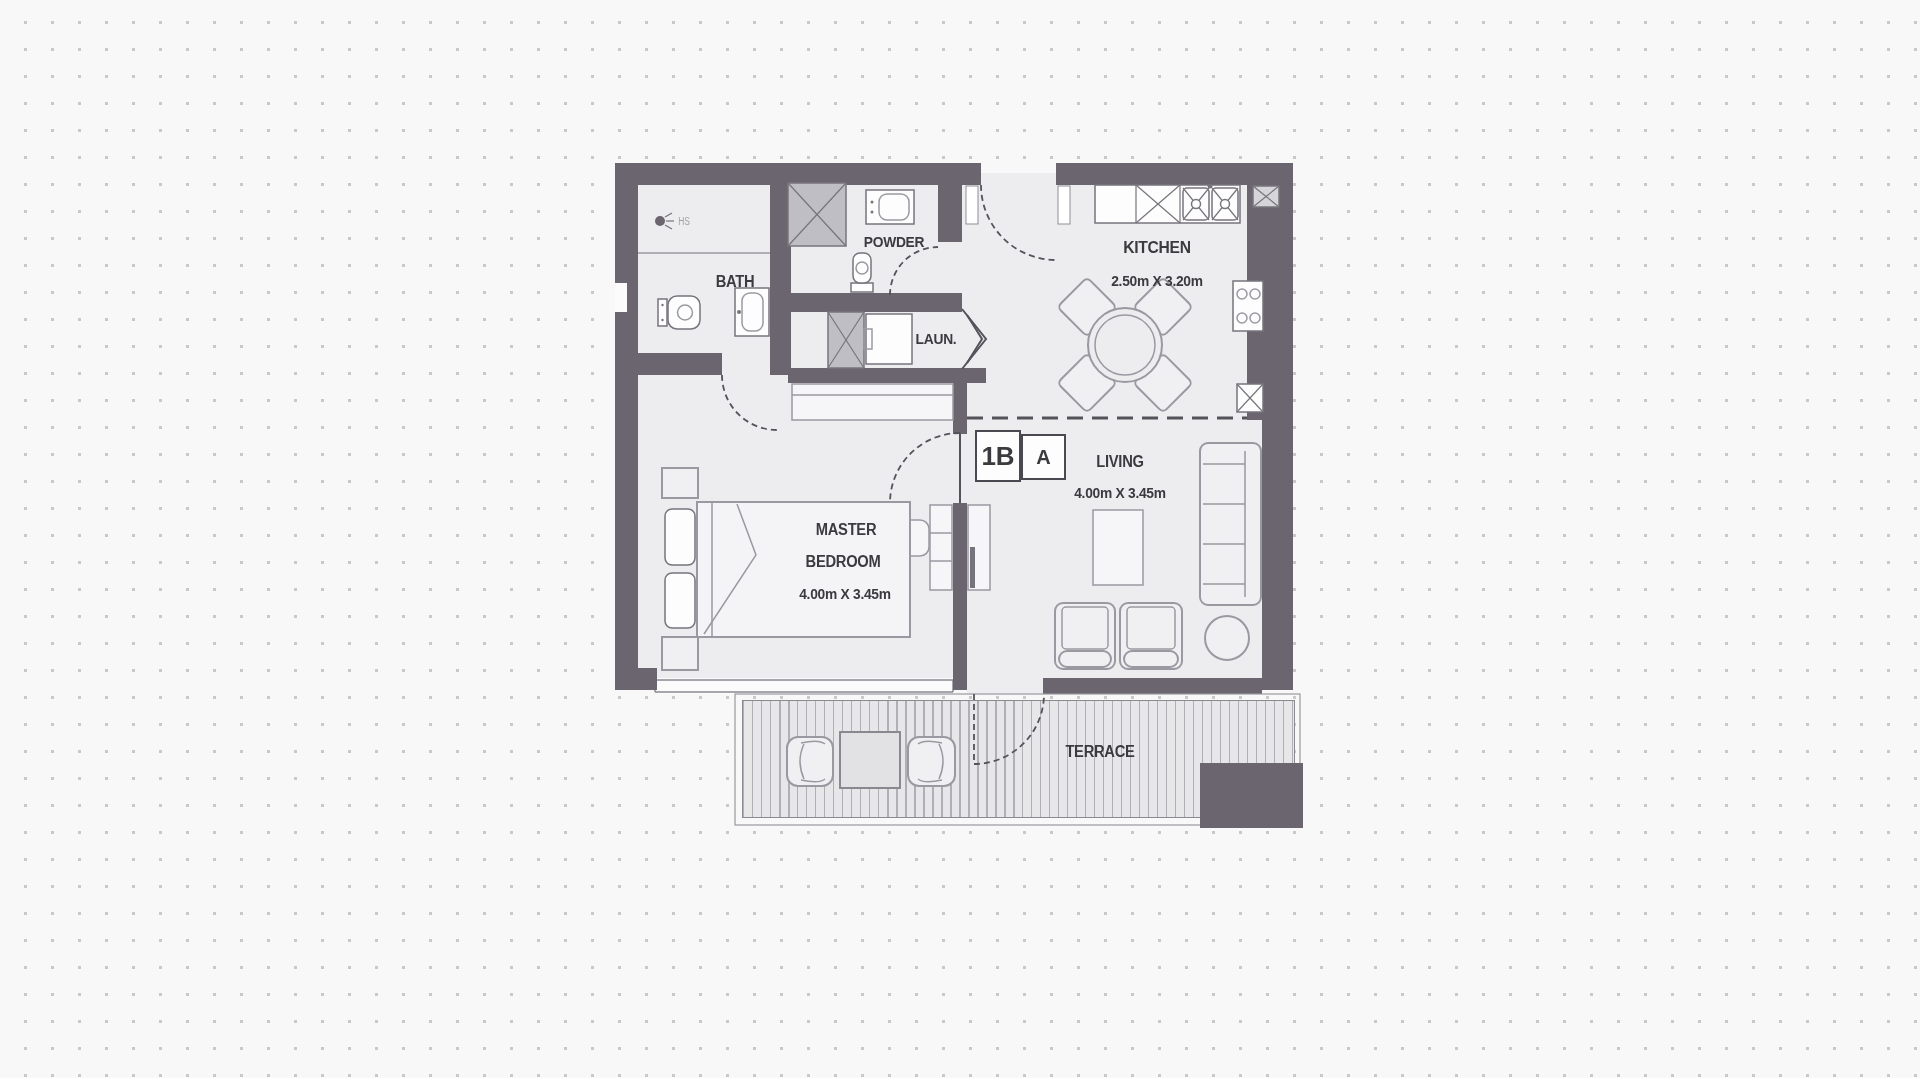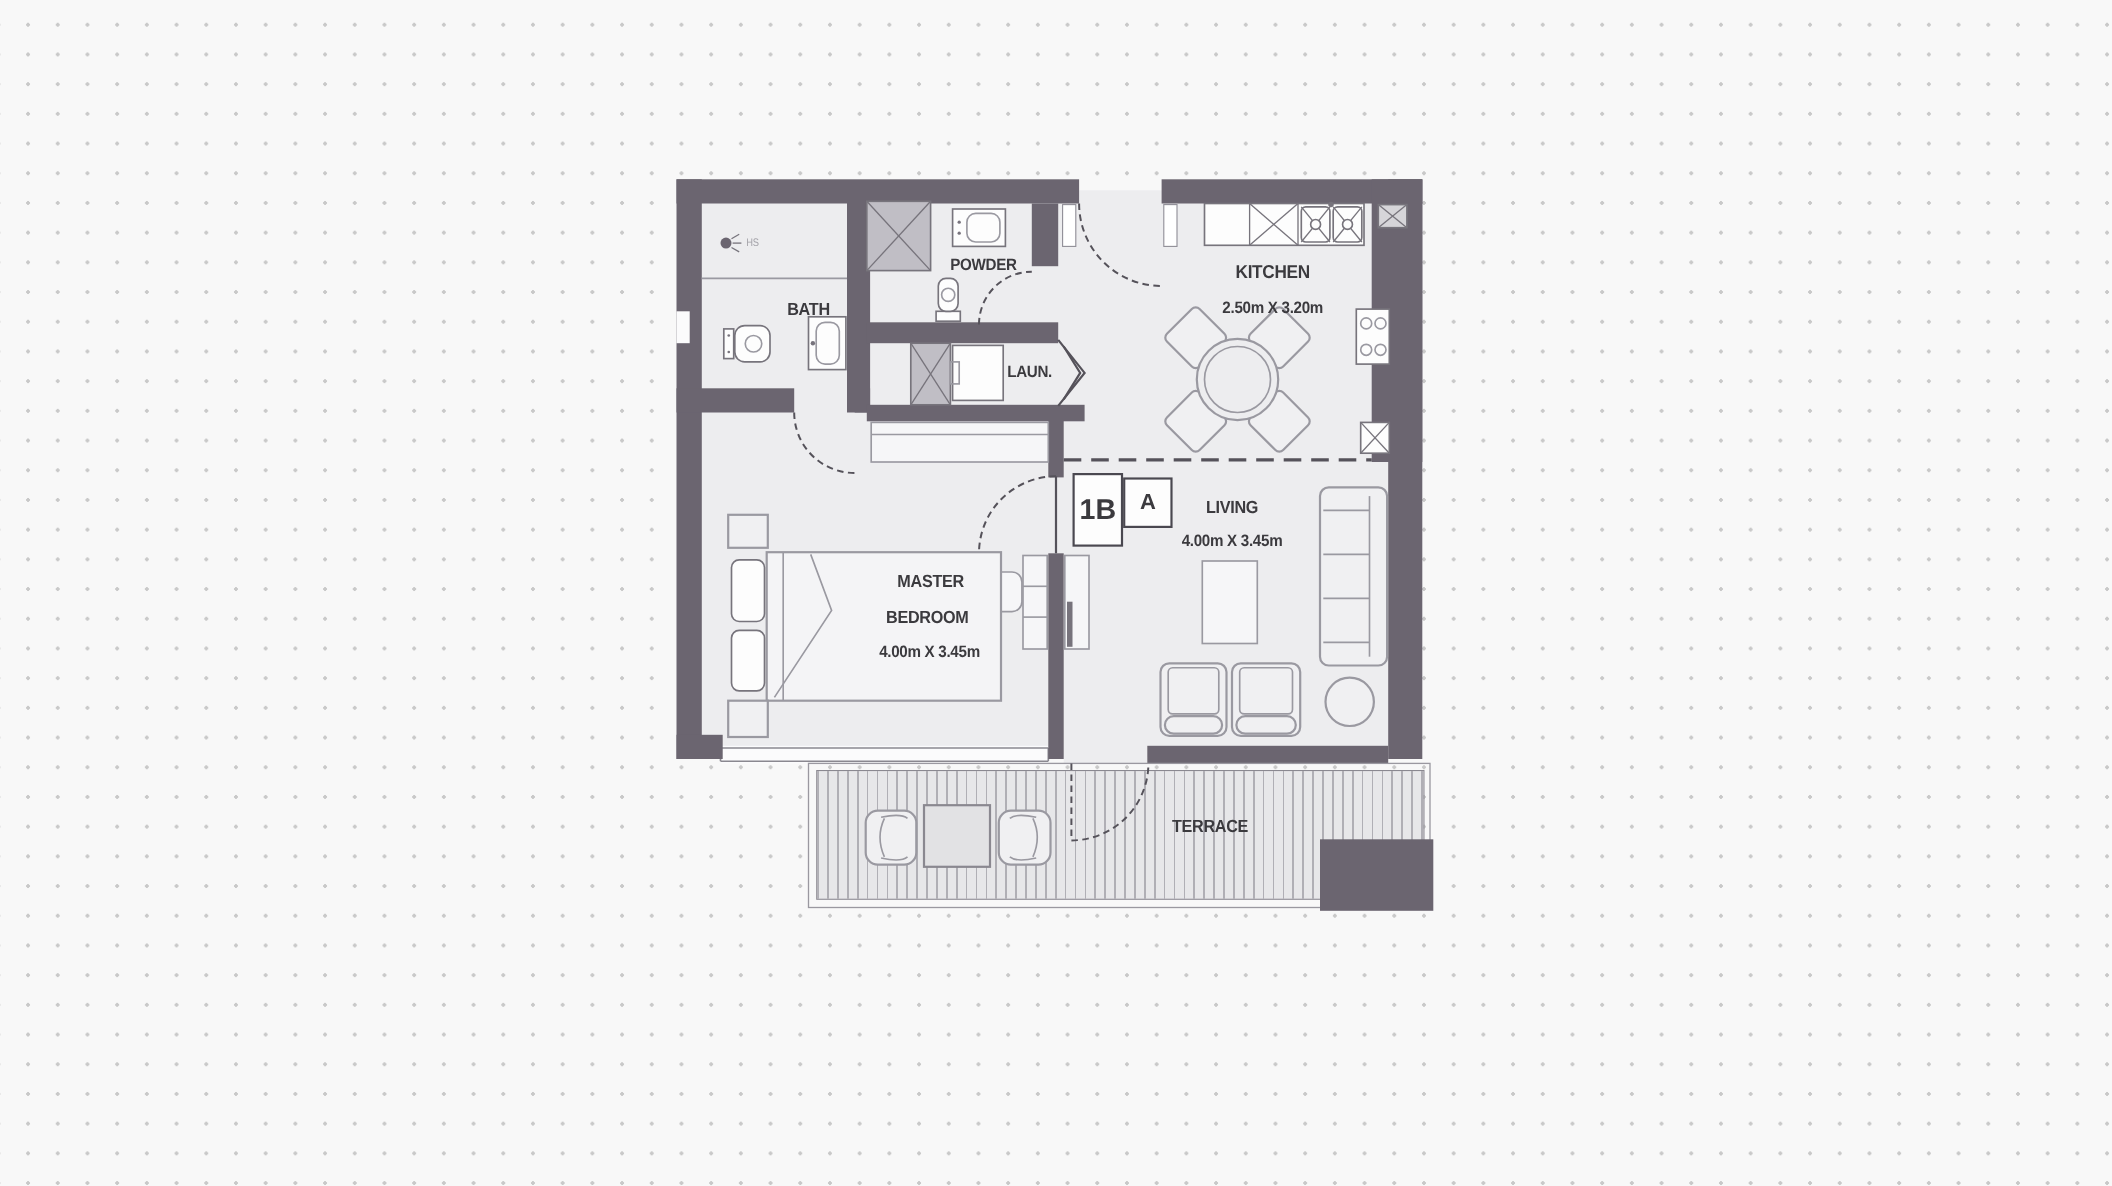--- a/index.html
+++ b/index.html
@@ -269,21 +269,21 @@
     <g>
       <line class="arc" x1="359" y1="531" x2="359" y2="601"></line>
       <path class="arc" d="M359 601 A70 70 0 0 0 429 531"></path>
     </g>
 
     <g>
       <line class="openline" x1="352" y1="255" x2="632" y2="255"></line>
     </g>
   </svg>
 
-  <div class="unitbox" style="left:360px;top:267px;width:46px;height:67px;font-size:26px">1B</div>
+  <div class="unitbox" style="left:360px;top:267px;width:46px;height:52px;font-size:26px">1B</div>
   <div class="unitbox" style="left:406px;top:271px;width:45px;height:46px;font-size:20px">A</div>
 
   <div class="lbl" style="left:542px;top:85px;font-size:17px">KITCHEN</div>
   <div class="lbl dim" style="left:542px;top:117px">2.50m X 3.20m</div>
 
   <div class="lbl" style="left:505px;top:299px;font-size:16px">LIVING</div>
   <div class="lbl dim" style="left:505px;top:329px">4.00m X 3.45m</div>
 
   <div class="lbl" style="left:231px;top:367px;font-size:16px">MASTER</div>
   <div class="lbl" style="left:228px;top:399px;font-size:16px">BEDROOM</div>

